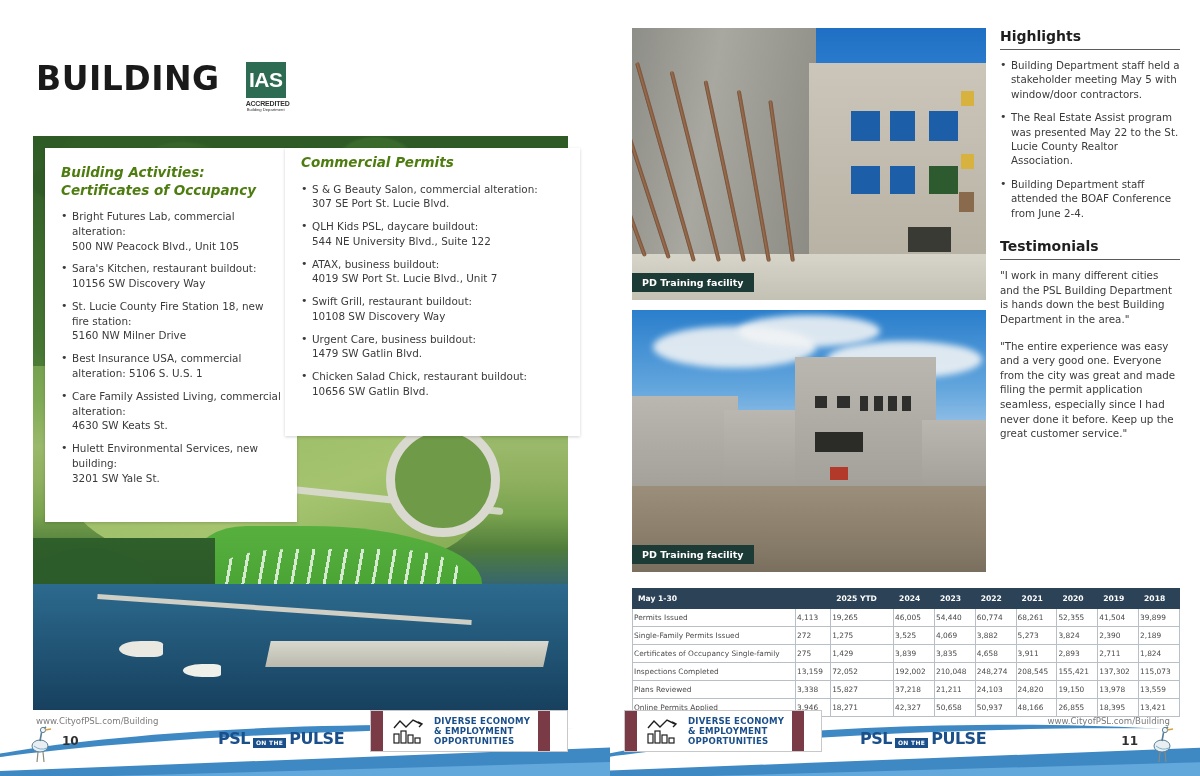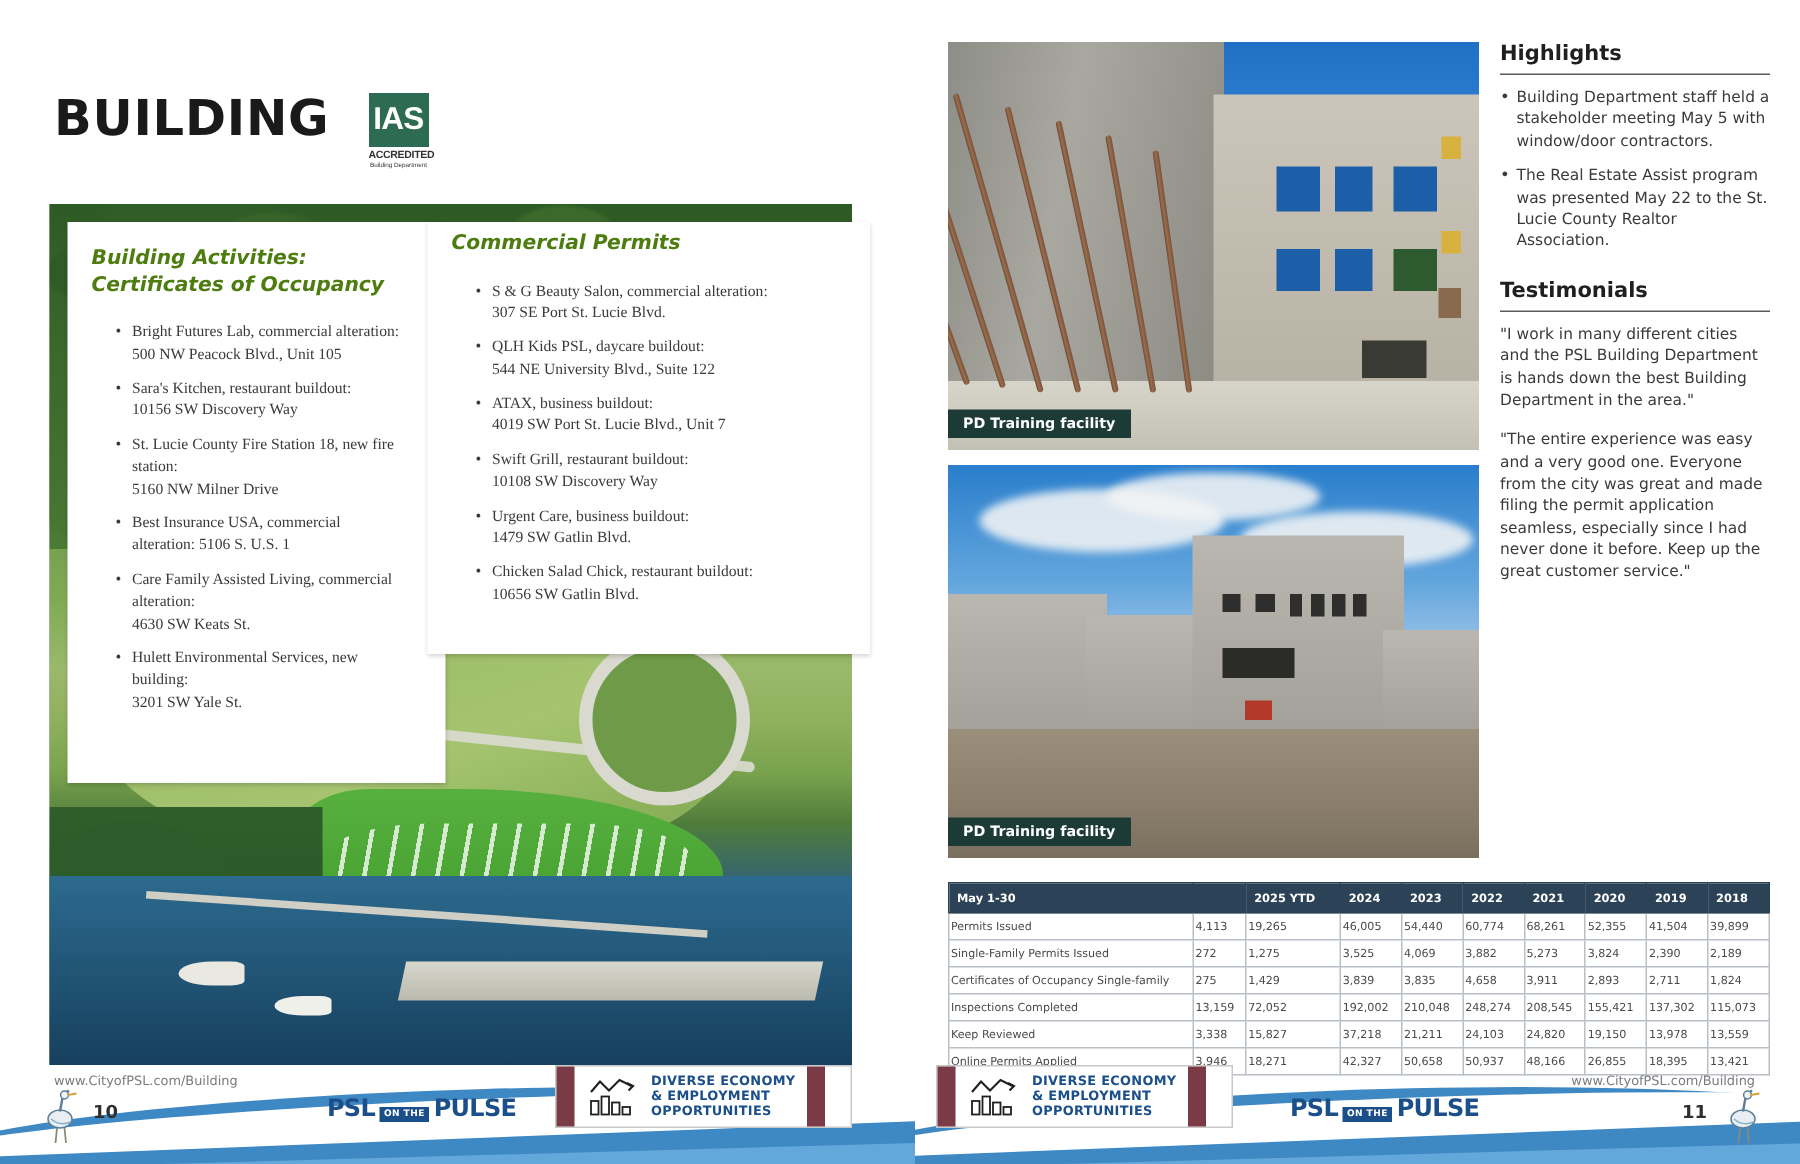--- a/index.html
+++ b/index.html
@@ -132,21 +132,21 @@
   }
   .card-activities{left:45px;top:148px;width:222px;height:346px;padding:16px 14px 12px 16px;}
   .card-permits{left:285px;top:148px;width:265px;height:270px;padding:6px 14px 12px 16px;}
   .card h2{
     margin:0 0 10px 0;
     font-size:13.5px;font-weight:bold;color:#4d7c0f;
     line-height:1.3;
     font-family:"DejaVu Sans",sans-serif;
     font-style:italic;
   }
-  .card ul{margin:16px;padding:0;list-style:none;font-family:Liberation Serif, serif;}
+  .card ul{margin:0;padding:0;list-style:none;}
   .card li{
     position:relative;padding-left:11px;margin-bottom:8px;
     font-size:10.4px;line-height:1.42;color:#3a3a3a;
   }
   .card li:before{
     content:"\2022";position:absolute;left:0;top:-1px;color:#3a3a3a;font-size:11px;
   }
 
   
   .photo{
@@ -414,20 +414,21 @@
       <div class="p2-dirt"></div>
       <div class="photo-caption">PD Training facility</div>
     </div>
 
     <div class="side-col">
       <div class="side-h">Highlights</div>
       <div class="rule"></div>
       <ul>
         <li>Building Department staff held a stakeholder meeting May 5 with window/door contractors.</li>
         <li>The Real Estate Assist program was presented May 22 to the St. Lucie County Realtor Association.</li>
+        <li>Building Department staff attended the BOAF Conference from June 2-4.</li>
       </ul>
 
       <div class="testi" style="margin-top:18px;">
         <div class="side-h">Testimonials</div>
         <div class="rule"></div>
         <p>"I work in many different cities and the PSL Building Department is hands down the best Building Department in the area."</p>
         <p>"The entire experience was easy and a very good one. Everyone from the city was great and made filing the permit application seamless, especially since I had never done it before. Keep up the great customer service."</p>
       </div>
     </div>
 
@@ -489,21 +490,21 @@
           <td>72,052</td>
           <td>192,002</td>
           <td>210,048</td>
           <td>248,274</td>
           <td>208,545</td>
           <td>155,421</td>
           <td>137,302</td>
           <td>115,073</td>
         </tr>
         <tr>
-          <td class="rowlabel">Keep Reviewed</td>
+          <td class="rowlabel">Plans Reviewed</td>
           <td>3,338</td>
           <td>15,827</td>
           <td>37,218</td>
           <td>21,211</td>
           <td>24,103</td>
           <td>24,820</td>
           <td>19,150</td>
           <td>13,978</td>
           <td>13,559</td>
         </tr>

